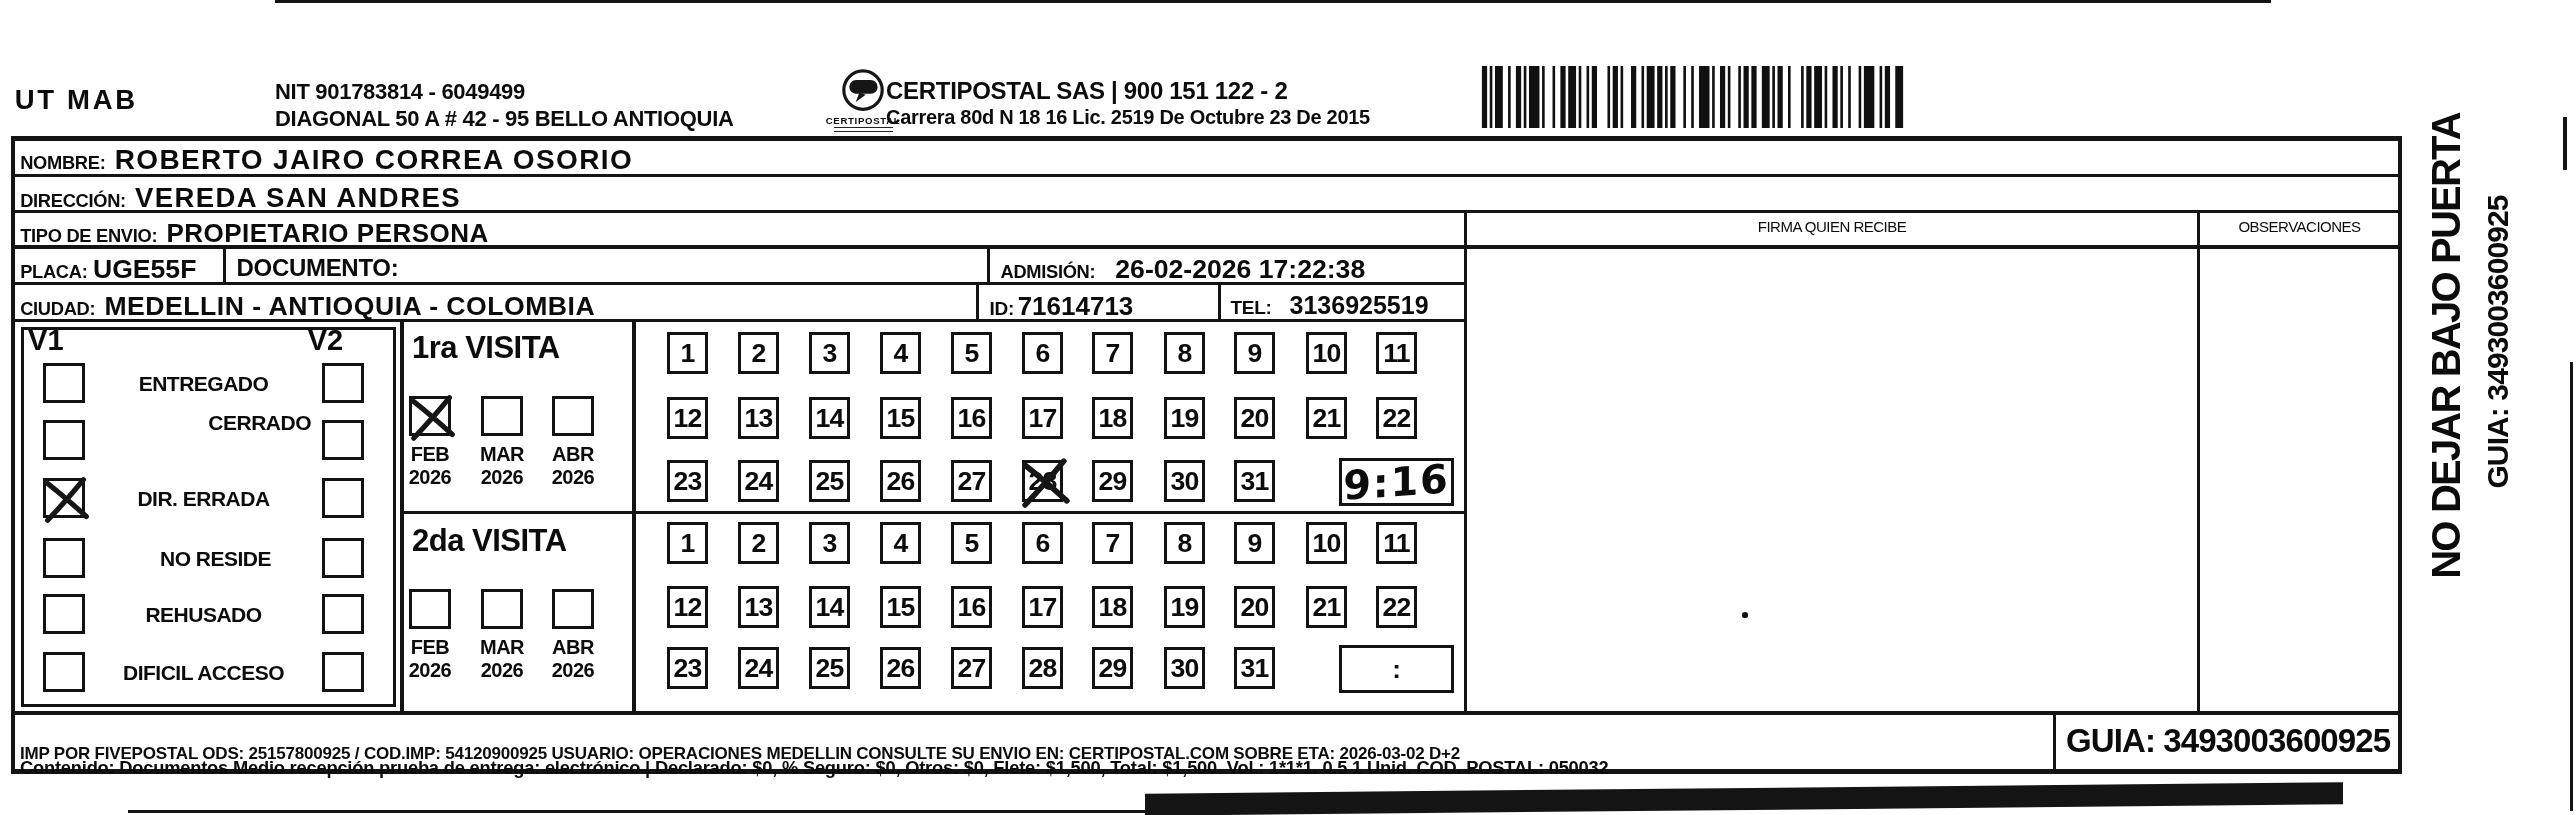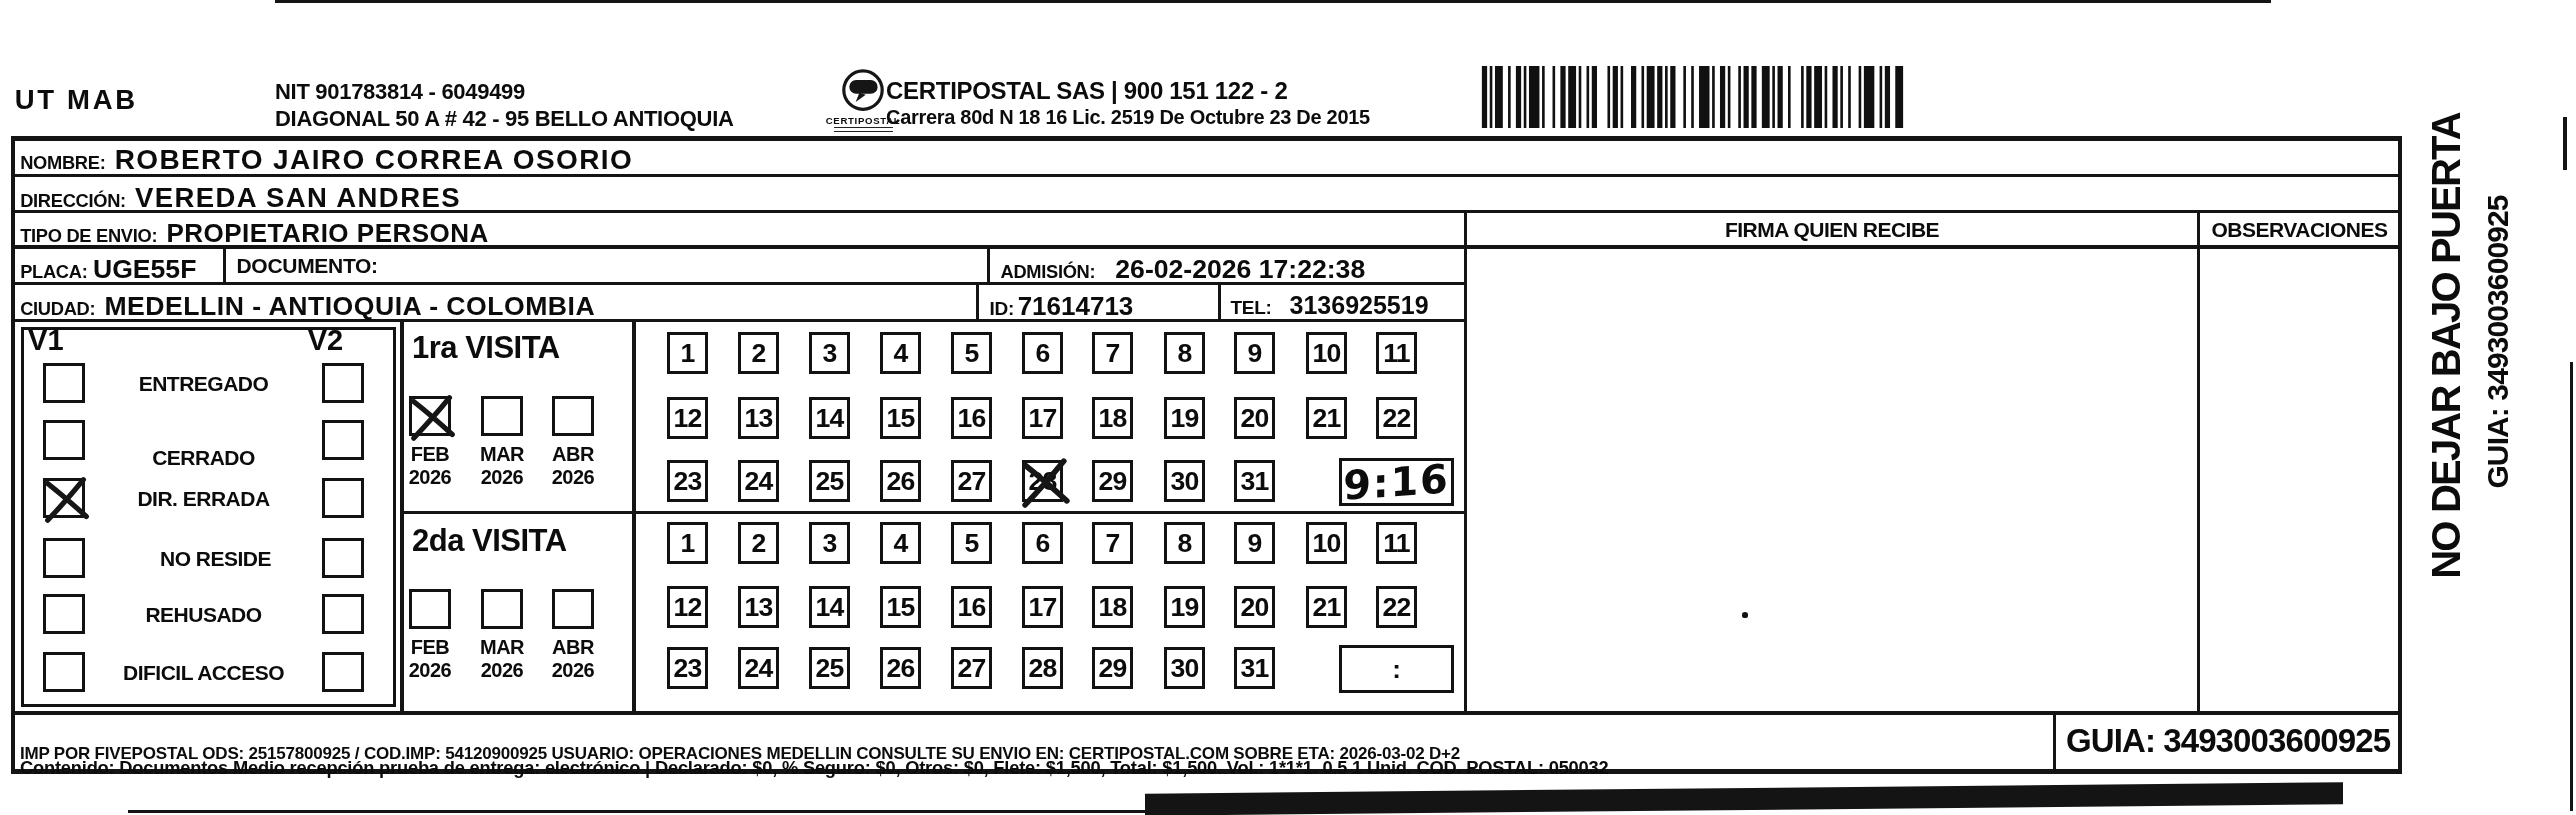--- a/index.html
+++ b/index.html
@@ -10,21 +10,21 @@
   .ln{position:absolute;background:#141414;}
   .abs{position:absolute;}
   
   .sender{font-size:27.5px;font-weight:700;letter-spacing:2.7px;}
   .hline{font-size:22px;font-weight:700;letter-spacing:-0.3px;white-space:nowrap;}
   .hline2{font-size:20px;font-weight:700;letter-spacing:-0.3px;white-space:nowrap;}
   
   .frow{position:absolute;display:flex;align-items:baseline;gap:9.2px;padding:5.5px 0 0 5.5px;white-space:nowrap;overflow:hidden;}
   .lbl{font-size:18.3px;font-weight:700;letter-spacing:-0.3px;}
   .val{font-size:26.6px;font-weight:700;letter-spacing:0.9px;}
-  .hdr{position:absolute;font-size:21px;font-weight:700;letter-spacing:-0.5px;text-align:center;}
+  .hdr{position:absolute;font-size:15px;font-weight:400;letter-spacing:-0.5px;text-align:center;}
   
   .cbox{position:absolute;width:42px;height:40px;border:3.7px solid #121212;background:#fff;box-sizing:border-box;}
   .daybox{position:absolute;width:41px;height:42px;border:3.7px solid #121212;background:#fff;box-sizing:border-box;
           display:flex;align-items:center;justify-content:center;font-size:26.6px;font-weight:700;letter-spacing:-0.9px;}
   .widebox{position:absolute;width:115px;height:48px;border:3.7px solid #121212;background:#fff;box-sizing:border-box;
            display:flex;align-items:center;justify-content:center;}
   .xmark{position:absolute;pointer-events:none;}
   .stlabel{position:absolute;font-size:21px;font-weight:700;text-align:center;letter-spacing:-0.5px;}
   .vhead{position:absolute;font-size:29px;font-weight:700;text-align:center;}
   .vtitle{position:absolute;font-size:31px;font-weight:700;letter-spacing:-0.5px;}
@@ -149,21 +149,21 @@
   </div>
   <div class="frow" style="left:14.7px;top:212px;width:1442px;height:34px;">
     <span class="lbl">TIPO DE ENVIO:</span>
     <span class="val" style="font-size:26px;letter-spacing:0.5px;">PROPIETARIO PERSONA</span>
   </div>
   <div class="frow" style="left:14.7px;top:248px;width:206px;height:34px;gap:5.5px;">
     <span class="lbl">PLACA:</span>
     <span class="val" style="letter-spacing:0;">UGE55F</span>
   </div>
   <div class="frow" style="left:231px;top:248px;width:751px;height:34px;gap:14.7px;">
-    <span class="lbl" style="font-size:21px;">DOCUMENTO:</span>
+    <span class="lbl" style="font-size:24px;">DOCUMENTO:</span>
   </div>
   <div class="frow" style="left:995px;top:248px;width:467px;height:34px;gap:20px;">
     <span class="lbl">ADMISIÓN:</span>
     <span class="val" style="letter-spacing:0;">26-02-2026 17:22:38</span>
   </div>
   <div class="frow" style="left:14.7px;top:285px;width:952px;height:34px;">
     <span class="lbl">CIUDAD:</span>
     <span class="val" style="letter-spacing:0.5px;">MEDELLIN - ANTIOQUIA - COLOMBIA</span>
   </div>
   <div class="frow" style="left:984px;top:285px;width:229px;height:34px;gap:3.7px;">
@@ -185,21 +185,21 @@
 
   <div class="vtitle" style="left:412px;top:330px;">1ra VISITA</div>
   <div class="vtitle" style="left:412px;top:523px;">2da VISITA</div>
 
   <div id="dyn" class="abs" style="left:0;top:0;width:100%;height:100%;">
       <div class="cbox" style="left:43px;top:363px;"></div>
       <div class="cbox" style="left:322px;top:363px;"></div>
       <div class="stlabel" style="left:96px;top:372px;width:215px;">ENTREGADO</div>
       <div class="cbox" style="left:43px;top:420px;"></div>
       <div class="cbox" style="left:322px;top:420px;"></div>
-      <div class="stlabel" style="left:96px;top:446px;width:215px;">CERRADO</div>
+      <div class="stlabel" style="left:96px;top:411px;width:215px;text-align:right;">CERRADO</div>
       <div class="cbox" style="left:43px;top:478px;">
         <div class="xmark" style="left:-5.5px;top:-6.4px;"><svg width="51" height="49" viewBox="0 0 54 52">
             <path d="M7 9 Q26 24 48 44 M45 5 Q28 26 7 48" stroke="#161616" stroke-width="5.5" stroke-linecap="round" fill="none"></path>
           </svg></div>
       </div>
       <div class="cbox" style="left:322px;top:478px;"></div>
       <div class="stlabel" style="left:96px;top:487px;width:215px;">DIR. ERRADA</div>
       <div class="cbox" style="left:43px;top:538px;"></div>
       <div class="cbox" style="left:322px;top:538px;"></div>
       <div class="stlabel" style="left:108px;top:547px;width:215px;">NO RESIDE</div>

